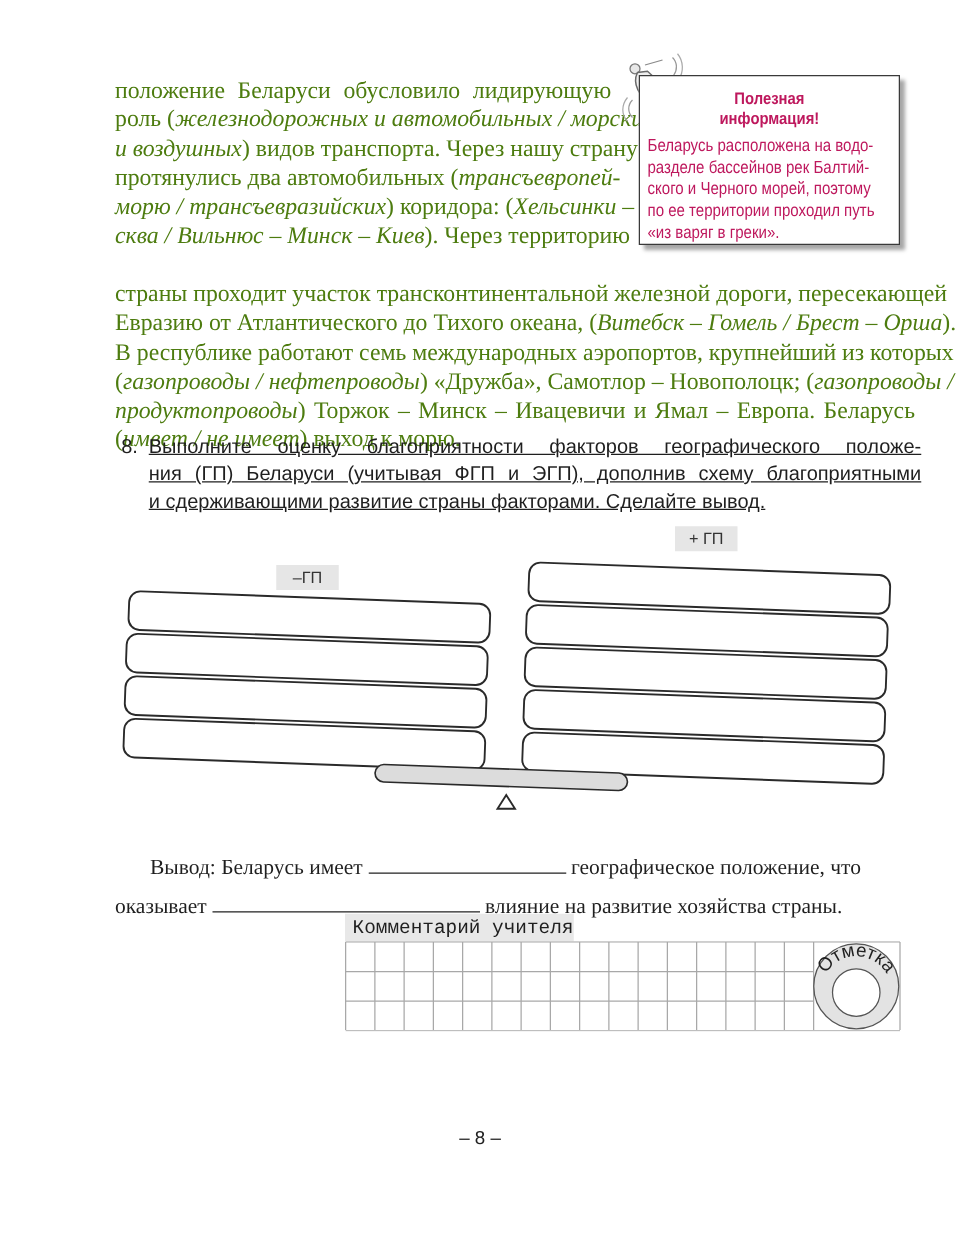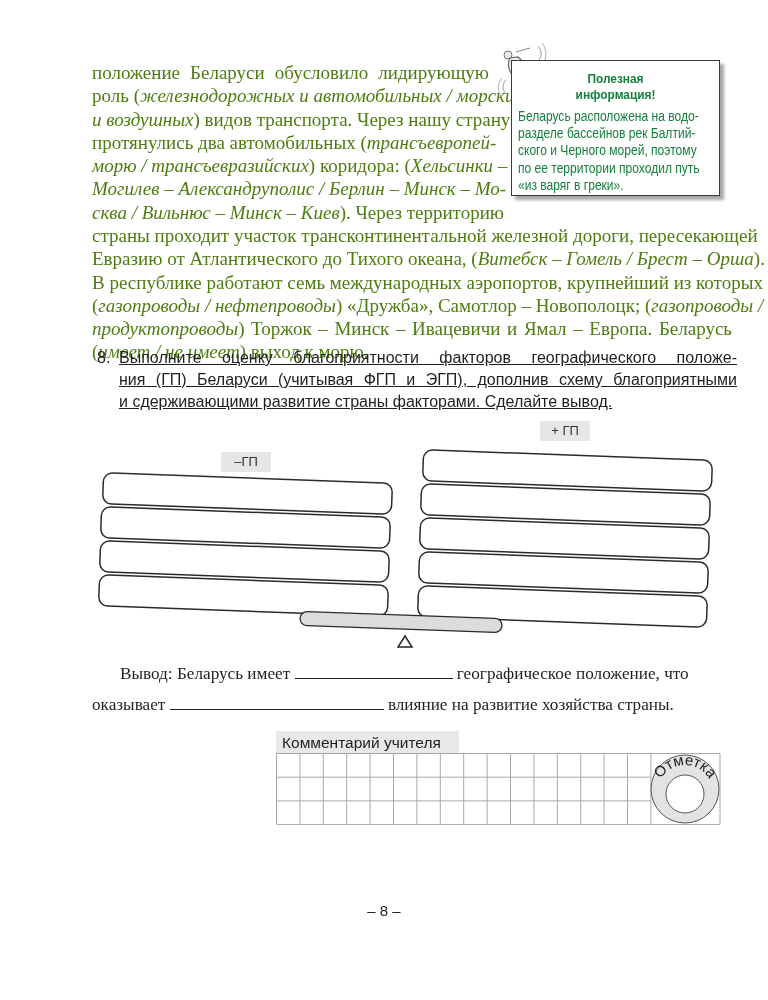--- a/index.html
+++ b/index.html
@@ -23,21 +23,21 @@
 
     
     .info-box {
       position: absolute;
       left: 511px; top: 60px;
       width: 209px; height: 136px;
       border: 1.5px solid #3a3a3a;
       background: #fff;
       box-shadow: 4px 4px 3px rgba(0,0,0,0.35);
       font-family: "Liberation Sans", "DejaVu Sans", sans-serif;
-      color: #15803d;
+      color: #be185d;
     }
     .info-title {
       position: absolute; left: 0; right: 0; top: 10px;
       text-align: center; font-weight: bold; font-size: 13.5px; line-height: 16px;
       font-stretch: condensed;
       transform: scaleX(0.88);
     }
     .info-body {
       position: absolute; left: 6px; top: 47px; width: 230px;
       font-size: 14px; line-height: 17.2px;
@@ -62,49 +62,48 @@
       position: absolute; background: #e6e6e6;
       font-family: "Liberation Sans", "DejaVu Sans", sans-serif;
       font-size: 13px; color: #333; text-align: center; line-height: 20px; height: 20px;
     }
     .scheme { position: absolute; left: 0; top: 0; width: 768px; height: 660px; pointer-events: none; }
     .scheme * { pointer-events: auto; }
 
     
     .concl {
       position: absolute; font-family: "Liberation Serif", "DejaVu Serif", serif;
-      font-size: 17.2px; color: #1f1f1f; white-space: nowrap;
+      font-size: 17.2px; color: #1f1f1f; white-space: nowrap; margin-top: 20px;
     }
     .blank { display: inline-block; border-bottom: 1.6px solid #222; vertical-align: baseline; height: 14px; }
 
     
     .comment-head {
       position: absolute; left: 276px; top: 731px; width: 183px; height: 22px;
       background: #e8e8e8;
-      font-family: Liberation Sans, sans-serif;
+      font-family: Liberation Mono, monospace;
       font-size: 15.5px; line-height: 23px; color: #1f1f1f; padding-left: 6px; white-space: nowrap;
     }
     .grid-wrap { position: absolute; left: 276px; top: 753px; }
     .grid-svg { display: block; }
 
     .page-num {
       position: absolute; left: 0; right: 0; top: 902px; text-align: center;
       font-family: "Liberation Sans", "DejaVu Sans", sans-serif; font-size: 15px; color: #222;
     }
   </style>
 </head>
 <body>
 
 <div class="para" id="para-narrow" style="left:92px; top:61px; width:397px;">
     <span class="ln"><span>положение Беларуси обусловило лидирующую</span></span>
     <span class="ln"><span>роль (</span><i>железнодорожных и автомобильных / морских</i></span>
     <span class="ln"><i>и воздушных</i><span>) видов транспорта. Через нашу страну</span></span>
     <span class="ln"><span>протянулись два автомобильных (</span><i>трансъевропей-</i></span>
     <span class="ln"><i>морю / трансъевразийских</i><span>) коридора: (</span><i>Хельсинки –</i></span>
-    <span class="ln"><i>Могилев – Александруполис / Берлин – Минск – Мо-</i></span>
     <span class="ln"><i>сква / Вильнюс – Минск – Киев</i><span>). Через территорию</span></span>
   </div>
 
 <div class="para" id="para-wide" style="left:92px; top:224px; width:640px;font-family:Liberation Serif, serif;">
     <span class="ln"><span>страны проходит участок трансконтинентальной железной дороги, пересекающей</span></span>
     <span class="ln"><span>Евразию от Атлантического до Тихого океана, (</span><i>Витебск – Гомель / Брест – Орша</i><span>).</span></span>
     <span class="ln"><span>В республике работают семь международных аэропортов, крупнейший из которых</span></span>
     <span class="ln"><span>(</span><i>газопроводы / нефтепроводы</i><span>) «Дружба», Самотлор – Новополоцк; (</span><i>газопроводы /</i></span>
     <span class="ln"><i>продуктопроводы</i><span>) Торжок – Минск – Ивацевичи и Ямал – Европа. Беларусь</span></span>
     <span class="ln last"><span>(</span><i>имеет / не имеет</i><span>) выход к морю.</span></span>

